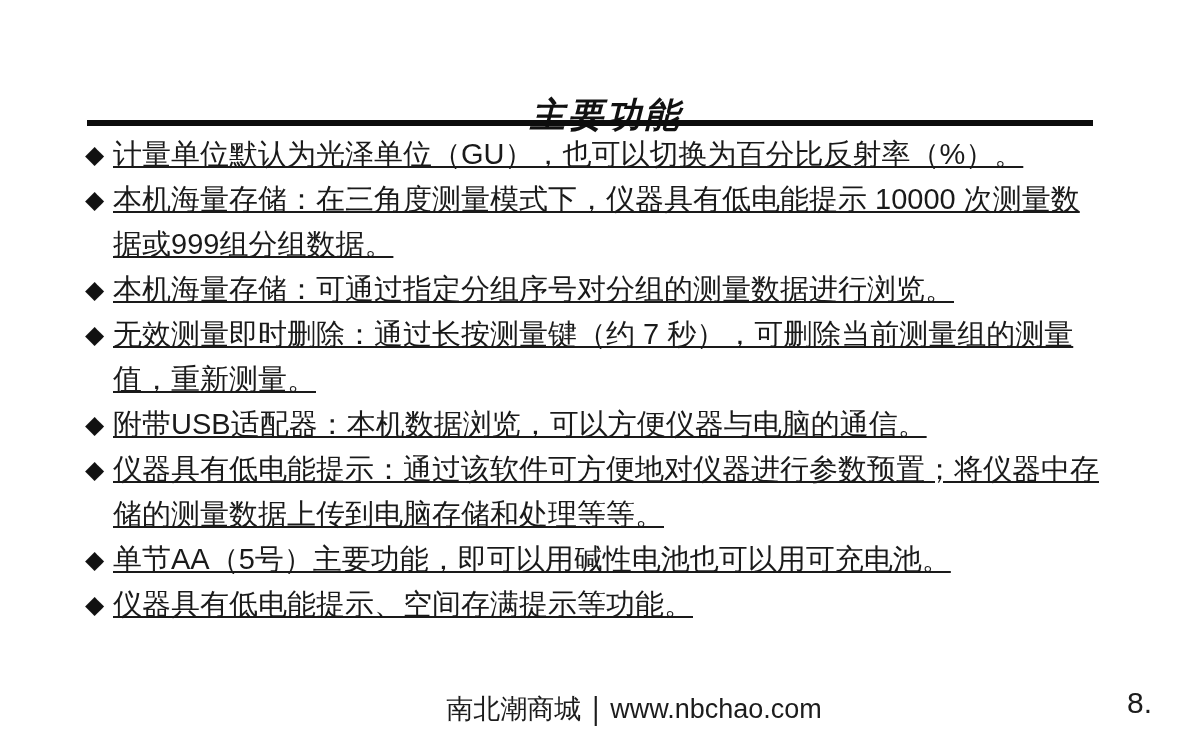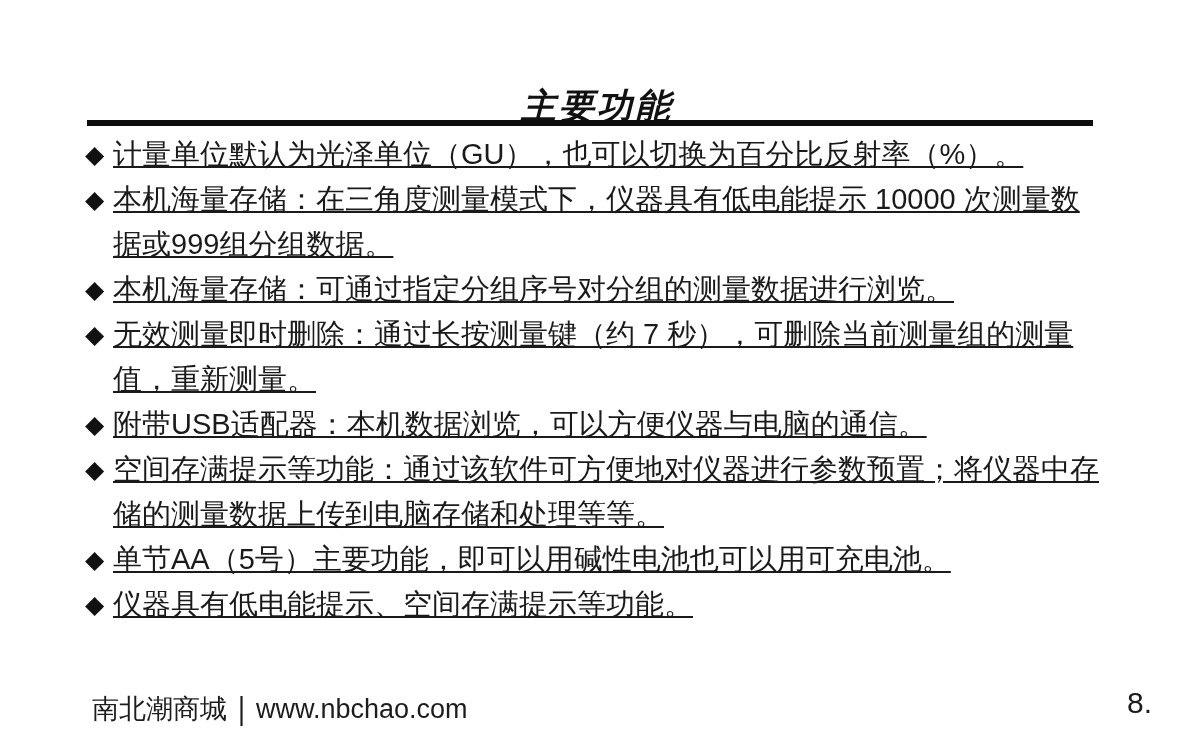--- a/index.html
+++ b/index.html
@@ -14,21 +14,21 @@
     background: #ffffff;
     color: #1a1a1a;
     font-family: "Liberation Sans", "DejaVu Sans", sans-serif;
     overflow: hidden;
   }
   .title {
     position: absolute;
     top: 76px;
     left: 87px;
     width: 1006px;
-    margin: 7px;
+    margin: 16px;
     text-align: center;
     font-family: "Liberation Serif", "DejaVu Serif", serif;
     font-style: italic;
     font-weight: bold;
     font-size: 35px;
     letter-spacing: 3px;
     color: #111111;
   }
   .rule {
     position: absolute;
@@ -60,23 +60,23 @@
     color: #111111;
   }
   .feature-text {
     flex: 1;
     color: #1a1a1a;
     text-decoration: underline;
   }
   .footer-center {
     position: absolute;
     top: 691px;
-    left: 92px;
+    left: 84px;
     width: 1100px;
-    text-align: left;
+    text-align: center;
     font-size: 27px;
     color: #1c1c1c;
     white-space: nowrap;
   }
   .footer-sep {
     display: inline-block;
     margin: 0 11px;
     transform: scaleY(1.15);
   }
   .page-number {
@@ -111,21 +111,21 @@
     <li class="feature">
       <span class="bullet">◆</span>
       <span class="feature-text">无效测量即时删除：通过长按测量键（约 7 秒），可删除当前测量组的测量值，重新测量。</span>
     </li>
     <li class="feature">
       <span class="bullet">◆</span>
       <span class="feature-text">附带USB适配器：本机数据浏览，可以方便仪器与电脑的通信。</span>
     </li>
     <li class="feature">
       <span class="bullet">◆</span>
-      <span class="feature-text">空间存满提示等功能：通过该软件可方便地对仪器进行参数预置；将仪器中存储的测量数据上传到电脑存储和处理等等。</span>
+      <span class="feature-text">仪器具有低电能提示：通过该软件可方便地对仪器进行参数预置；将仪器中存储的测量数据上传到电脑存储和处理等等。</span>
     </li>
     <li class="feature">
       <span class="bullet">◆</span>
       <span class="feature-text">单节AA（5号）主要功能，即可以用碱性电池也可以用可充电池。</span>
     </li>
     <li class="feature">
       <span class="bullet">◆</span>
       <span class="feature-text">仪器具有低电能提示、空间存满提示等功能。</span>
     </li>
   </ul>

